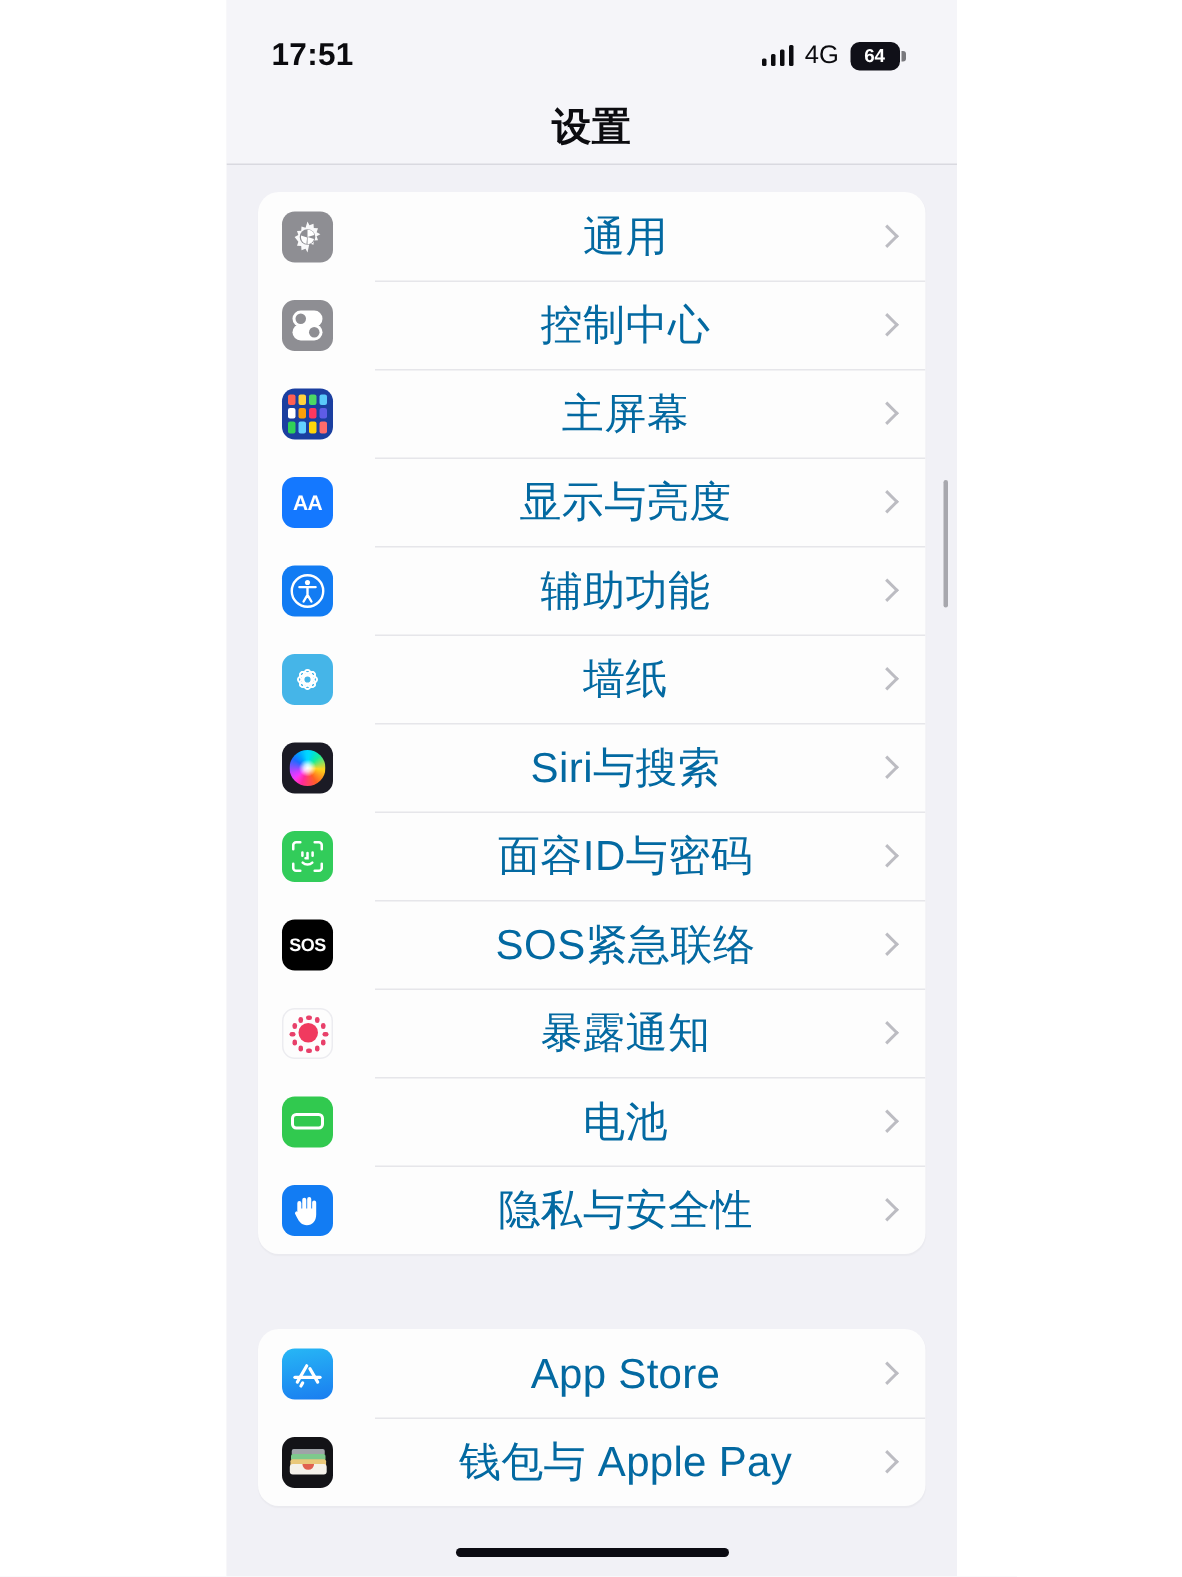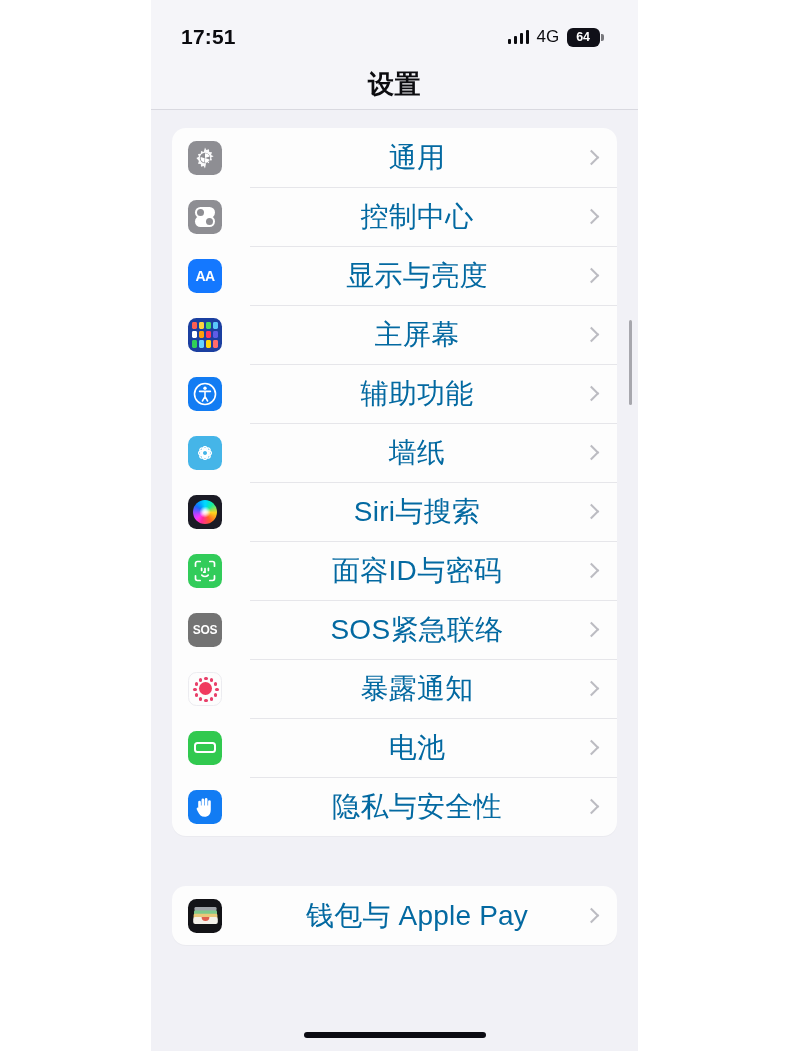--- a/index.html
+++ b/index.html
@@ -87,21 +87,21 @@
 
   
   .ic-gear      { background:#8e8e93; }
   .ic-cc        { background:#8e8e93; }
   .ic-display   { background:#1478ff; }
   .ic-home      { background:#1b3fa0; }
   .ic-access    { background:#127cf3; }
   .ic-wall      { background:#45b5e8; }
   .ic-siri      { background:#1b1b25; }
   .ic-faceid    { background:#32cc5a; }
-  .ic-sos       { background:#737373; }
+  .ic-sos       { background:#000000; }
   .ic-exposure  { background:#fdfdfd; border:1px solid #ececf0; }
   .ic-battery   { background:#31c94f; }
   .ic-privacy   { background:#127cf3; }
   .ic-appstore  { background:linear-gradient(170deg,#27b7f5 0%,#1a7df0 100%); }
   .ic-wallet    { background:#131317; }
 
   .ic-display .aa { font-size:14px; font-weight:700; color:#fff; letter-spacing:-.5px; }
   .ic-sos .sos    { font-size:12px; font-weight:800; color:#fff; letter-spacing:-.3px; }
 
   
@@ -196,47 +196,47 @@
           <div class="row">
             <div class="row-icon ic-cc">
               <div class="cc-t a">
                 <div class="cc-k"></div>
               </div>
               <div class="cc-t b">
                 <div class="cc-k"></div>
               </div>
             </div>
             <div class="row-label">控制中心</div>
-            <div class="chev"></div>
-          </div>
-          <div class="row">
-            <div class="row-icon ic-display">
-              <span class="aa">AA</span>
-            </div>
-            <div class="row-label">显示与亮度</div>
             <div class="chev"></div>
           </div>
           <div class="row">
             <div class="row-icon ic-home">
               <div class="hs">
                 <i style="background:#ff5f52"></i>
                 <i style="background:#ffd33d"></i>
                 <i style="background:#4cd964"></i>
                 <i style="background:#5ac8fa"></i>
                 <i style="background:#ffffff"></i>
                 <i style="background:#ff9f0a"></i>
                 <i style="background:#ff375f"></i>
                 <i style="background:#5e5ce6"></i>
                 <i style="background:#30d158"></i>
                 <i style="background:#64d2ff"></i>
                 <i style="background:#ffd60a"></i>
                 <i style="background:#ff6b6b"></i>
               </div>
             </div>
             <div class="row-label">主屏幕</div>
+            <div class="chev"></div>
+          </div>
+          <div class="row">
+            <div class="row-icon ic-display">
+              <span class="aa">AA</span>
+            </div>
+            <div class="row-label">显示与亮度</div>
             <div class="chev"></div>
           </div>
           <div class="row">
             <div class="row-icon ic-access">
               <svg width="26" height="26" viewBox="0 0 26 26" aria-hidden="true">
                 <circle cx="13" cy="13" r="10.5" fill="none" stroke="#ffffff" stroke-width="1.6"></circle>
                 <circle cx="13" cy="7.3" r="1.7" fill="#ffffff"></circle>
                 <path d="M7.6 10.4h10.8M13 10.4v5.2M13 15.6l-2.6 4.4M13 15.6l2.6 4.4" stroke="#ffffff" stroke-width="1.6" stroke-linecap="round" fill="none"></path>
               </svg>
             </div>
@@ -323,20 +323,34 @@
               <svg width="22" height="24" viewBox="0 0 22 24" aria-hidden="true">
                 <path fill="#ffffff" d="M4.2 12.4V7.1a1.35 1.35 0 1 1 2.7 0v3.5h.6V4.9a1.35 1.35 0 1 1 2.7 0v5.7h.6V4.4a1.35 1.35 0 1 1 2.7 0v6.2h.6V6.6a1.35 1.35 0 1 1 2.7 0v8.1c0 4.3-2.5 7.1-6.2 7.1-3.4 0-5.1-1.9-6.8-5.4l-1-2a1.3 1.3 0 0 1 2-1.6z"></path>
               </svg>
             </div>
             <div class="row-label">隐私与安全性</div>
             <div class="chev"></div>
           </div>
         </div>
       <div class="card second" id="group1">
           <div class="row">
+            <div class="row-icon ic-appstore">
+              <svg width="26" height="26" viewBox="0 0 26 26" aria-hidden="true">
+                <g stroke="#ffffff" stroke-width="2.1" stroke-linecap="round" fill="none">
+                  <path d="M6.2 18.4l6.3-10.9"></path>
+                  <path d="M19.8 18.4L14.6 9.4"></path>
+                  <path d="M4.6 15.2h16.8"></path>
+                  <path d="M8.6 21l1.2-2.1"></path>
+                </g>
+              </svg>
+            </div>
+            <div class="row-label">App Store</div>
+            <div class="chev"></div>
+          </div>
+          <div class="row">
             <div class="row-icon ic-wallet">
               <svg width="27" height="21" viewBox="0 0 27 21" aria-hidden="true">
                 <rect x="2.5" y="2" width="22" height="4.2" rx="1.3" fill="#9fa3a8"></rect>
                 <rect x="2" y="5.4" width="23" height="4.4" rx="1.3" fill="#7ec98c"></rect>
                 <rect x="1.6" y="8.8" width="23.8" height="5" rx="1.3" fill="#e9c87a"></rect>
                 <rect x="1.2" y="12" width="24.6" height="7" rx="2" fill="#f4f1ea"></rect>
                 <path d="M9.6 12h7.8a3.9 3.9 0 0 1-7.8 0z" fill="#e0604f"></path>
               </svg>
             </div>
             <div class="row-label">钱包与 Apple Pay</div>

